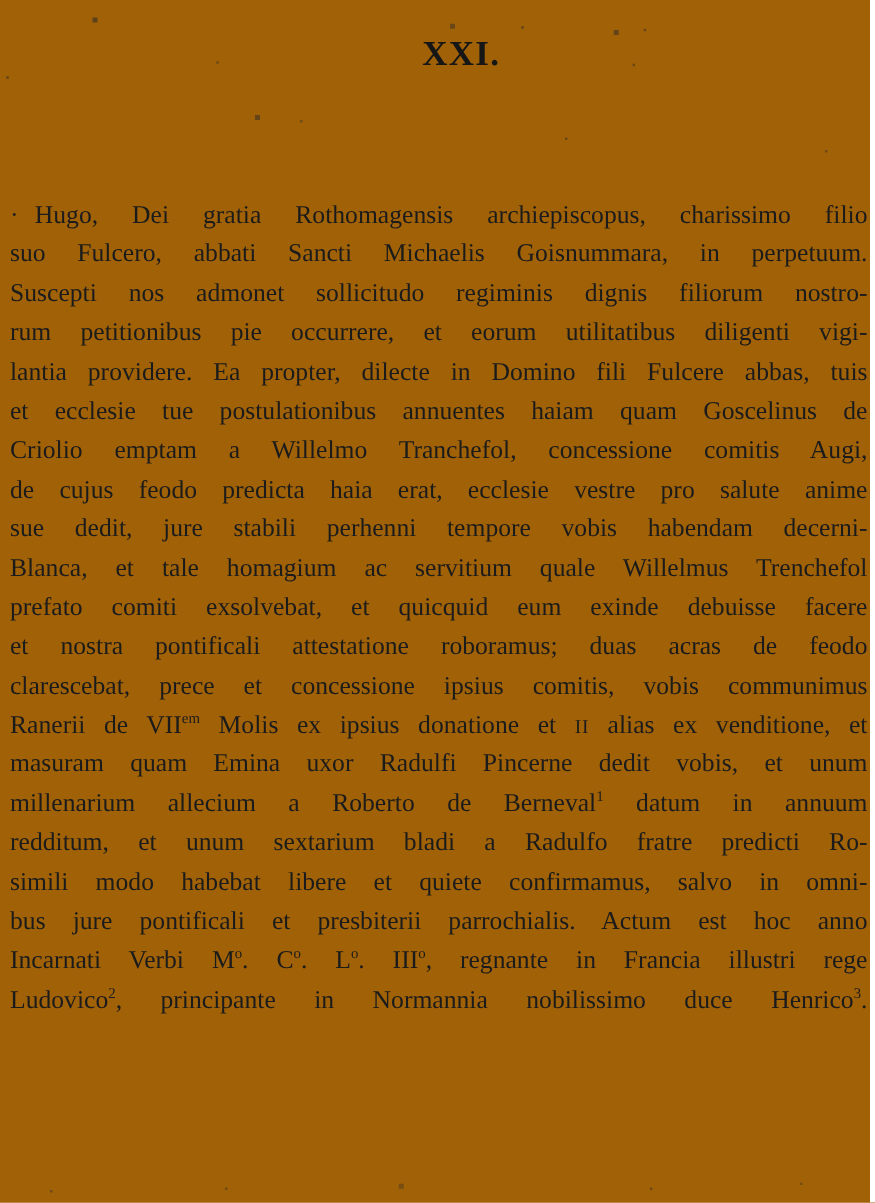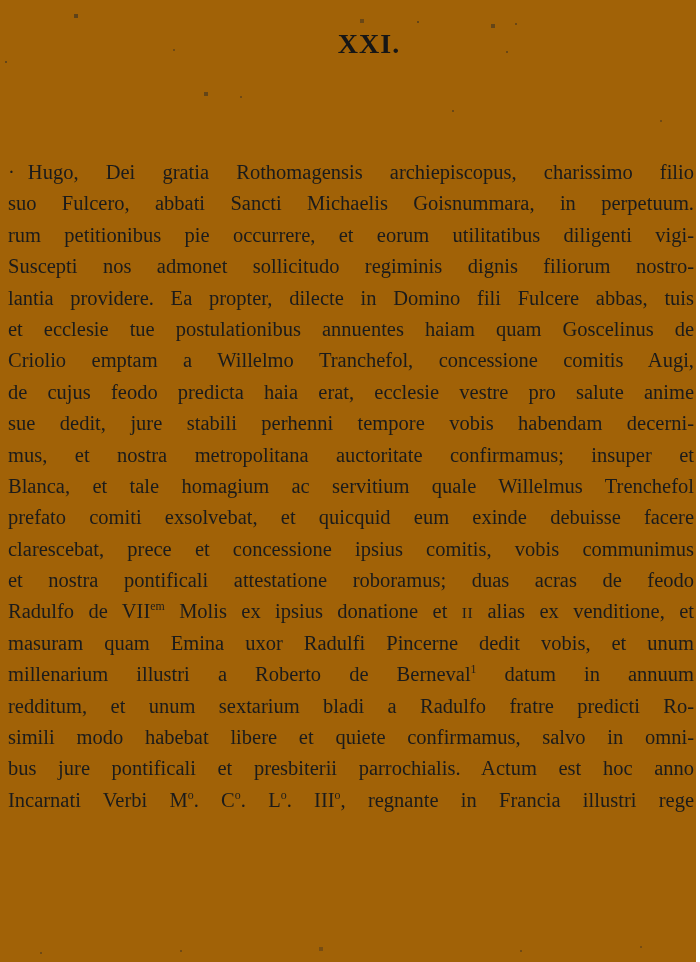--- a/index.html
+++ b/index.html
@@ -74,33 +74,33 @@
 </style>
 </head>
 <body>
 
 <div class="page">
   <div class="noise"></div>
   <div class="heading">XXI.</div>
   <div class="body-text" id="body-text">
       <div class="text-line"><span class="seg-gap">·</span><span>Hugo, Dei gratia Rothomagensis archiepiscopus, charissimo filio</span></div>
       <div class="text-line"><span>suo Fulcero, abbati Sancti Michaelis Goisnummara, in perpetuum.</span></div>
+      <div class="text-line"><span>Suscepti nos admonet sollicitudo regiminis dignis filiorum nostro-</span></div>
       <div class="text-line"><span>rum petitionibus pie occurrere, et eorum utilitatibus diligenti vigi-</span></div>
-      <div class="text-line"><span>Suscepti nos admonet sollicitudo regiminis dignis filiorum nostro-</span></div>
       <div class="text-line"><span>lantia providere. Ea propter, dilecte in Domino fili Fulcere abbas, tuis</span></div>
       <div class="text-line"><span>et ecclesie tue postulationibus annuentes haiam quam Goscelinus de</span></div>
       <div class="text-line"><span>Criolio emptam a Willelmo Tranchefol, concessione comitis Augi,</span></div>
       <div class="text-line"><span>de cujus feodo predicta haia erat, ecclesie vestre pro salute anime</span></div>
       <div class="text-line"><span>sue dedit, jure stabili perhenni tempore vobis habendam decerni-</span></div>
-      <div class="text-line"><span>mus, et nostra metropolitana auctoritate confirmamus; insuper et</span></div>
       <div class="text-line"><span>Blanca, et tale homagium ac servitium quale Willelmus Trenchefol</span></div>
       <div class="text-line"><span>prefato comiti exsolvebat, et quicquid eum exinde debuisse facere</span></div>
+      <div class="text-line"><span>et nostra pontificali attestatione roboramus; duas acras de feodo</span></div>
       <div class="text-line"><span>clarescebat, prece et concessione ipsius comitis, vobis communimus</span></div>
-      <div class="text-line"><span>et nostra pontificali attestatione roboramus; duas acras de feodo</span></div>
-      <div class="text-line"><span>Radulfo de VII</span><span class="seg-sup">em</span><span> Molis ex ipsius donatione et </span><span class="seg-sc">II</span><span> alias ex venditione, et</span></div>
+      <div class="text-line"><span>Ranerii de VII</span><span class="seg-sup">em</span><span> Molis ex ipsius donatione et </span><span class="seg-sc">II</span><span> alias ex venditione, et</span></div>
       <div class="text-line"><span>masuram quam Emina uxor Radulfi Pincerne dedit vobis, et unum</span></div>
-      <div class="text-line"><span>millenarium illustri a Roberto de Berneval</span><span class="seg-sup">1</span><span> datum in annuum</span></div>
+      <div class="text-line"><span>millenarium allecium a Roberto de Berneval</span><span class="seg-sup">1</span><span> datum in annuum</span></div>
       <div class="text-line"><span>redditum, et unum sextarium bladi a Radulfo fratre predicti Ro-</span></div>
       <div class="text-line"><span>simili modo habebat libere et quiete confirmamus, salvo in omni-</span></div>
       <div class="text-line"><span>bus jure pontificali et presbiterii parrochialis. Actum est hoc anno</span></div>
       <div class="text-line"><span>Incarnati Verbi M</span><span class="seg-sup">o</span><span>. C</span><span class="seg-sup">o</span><span>. L</span><span class="seg-sup">o</span><span>. III</span><span class="seg-sup">o</span><span>, regnante in Francia illustri rege</span></div>
+      <div class="text-line"><span>Ludovico</span><span class="seg-sup">2</span><span>, principante in Normannia nobilissimo duce Henrico</span><span class="seg-sup">3</span><span>.</span></div>
     </div>
 </div>
 
 </body></html>

